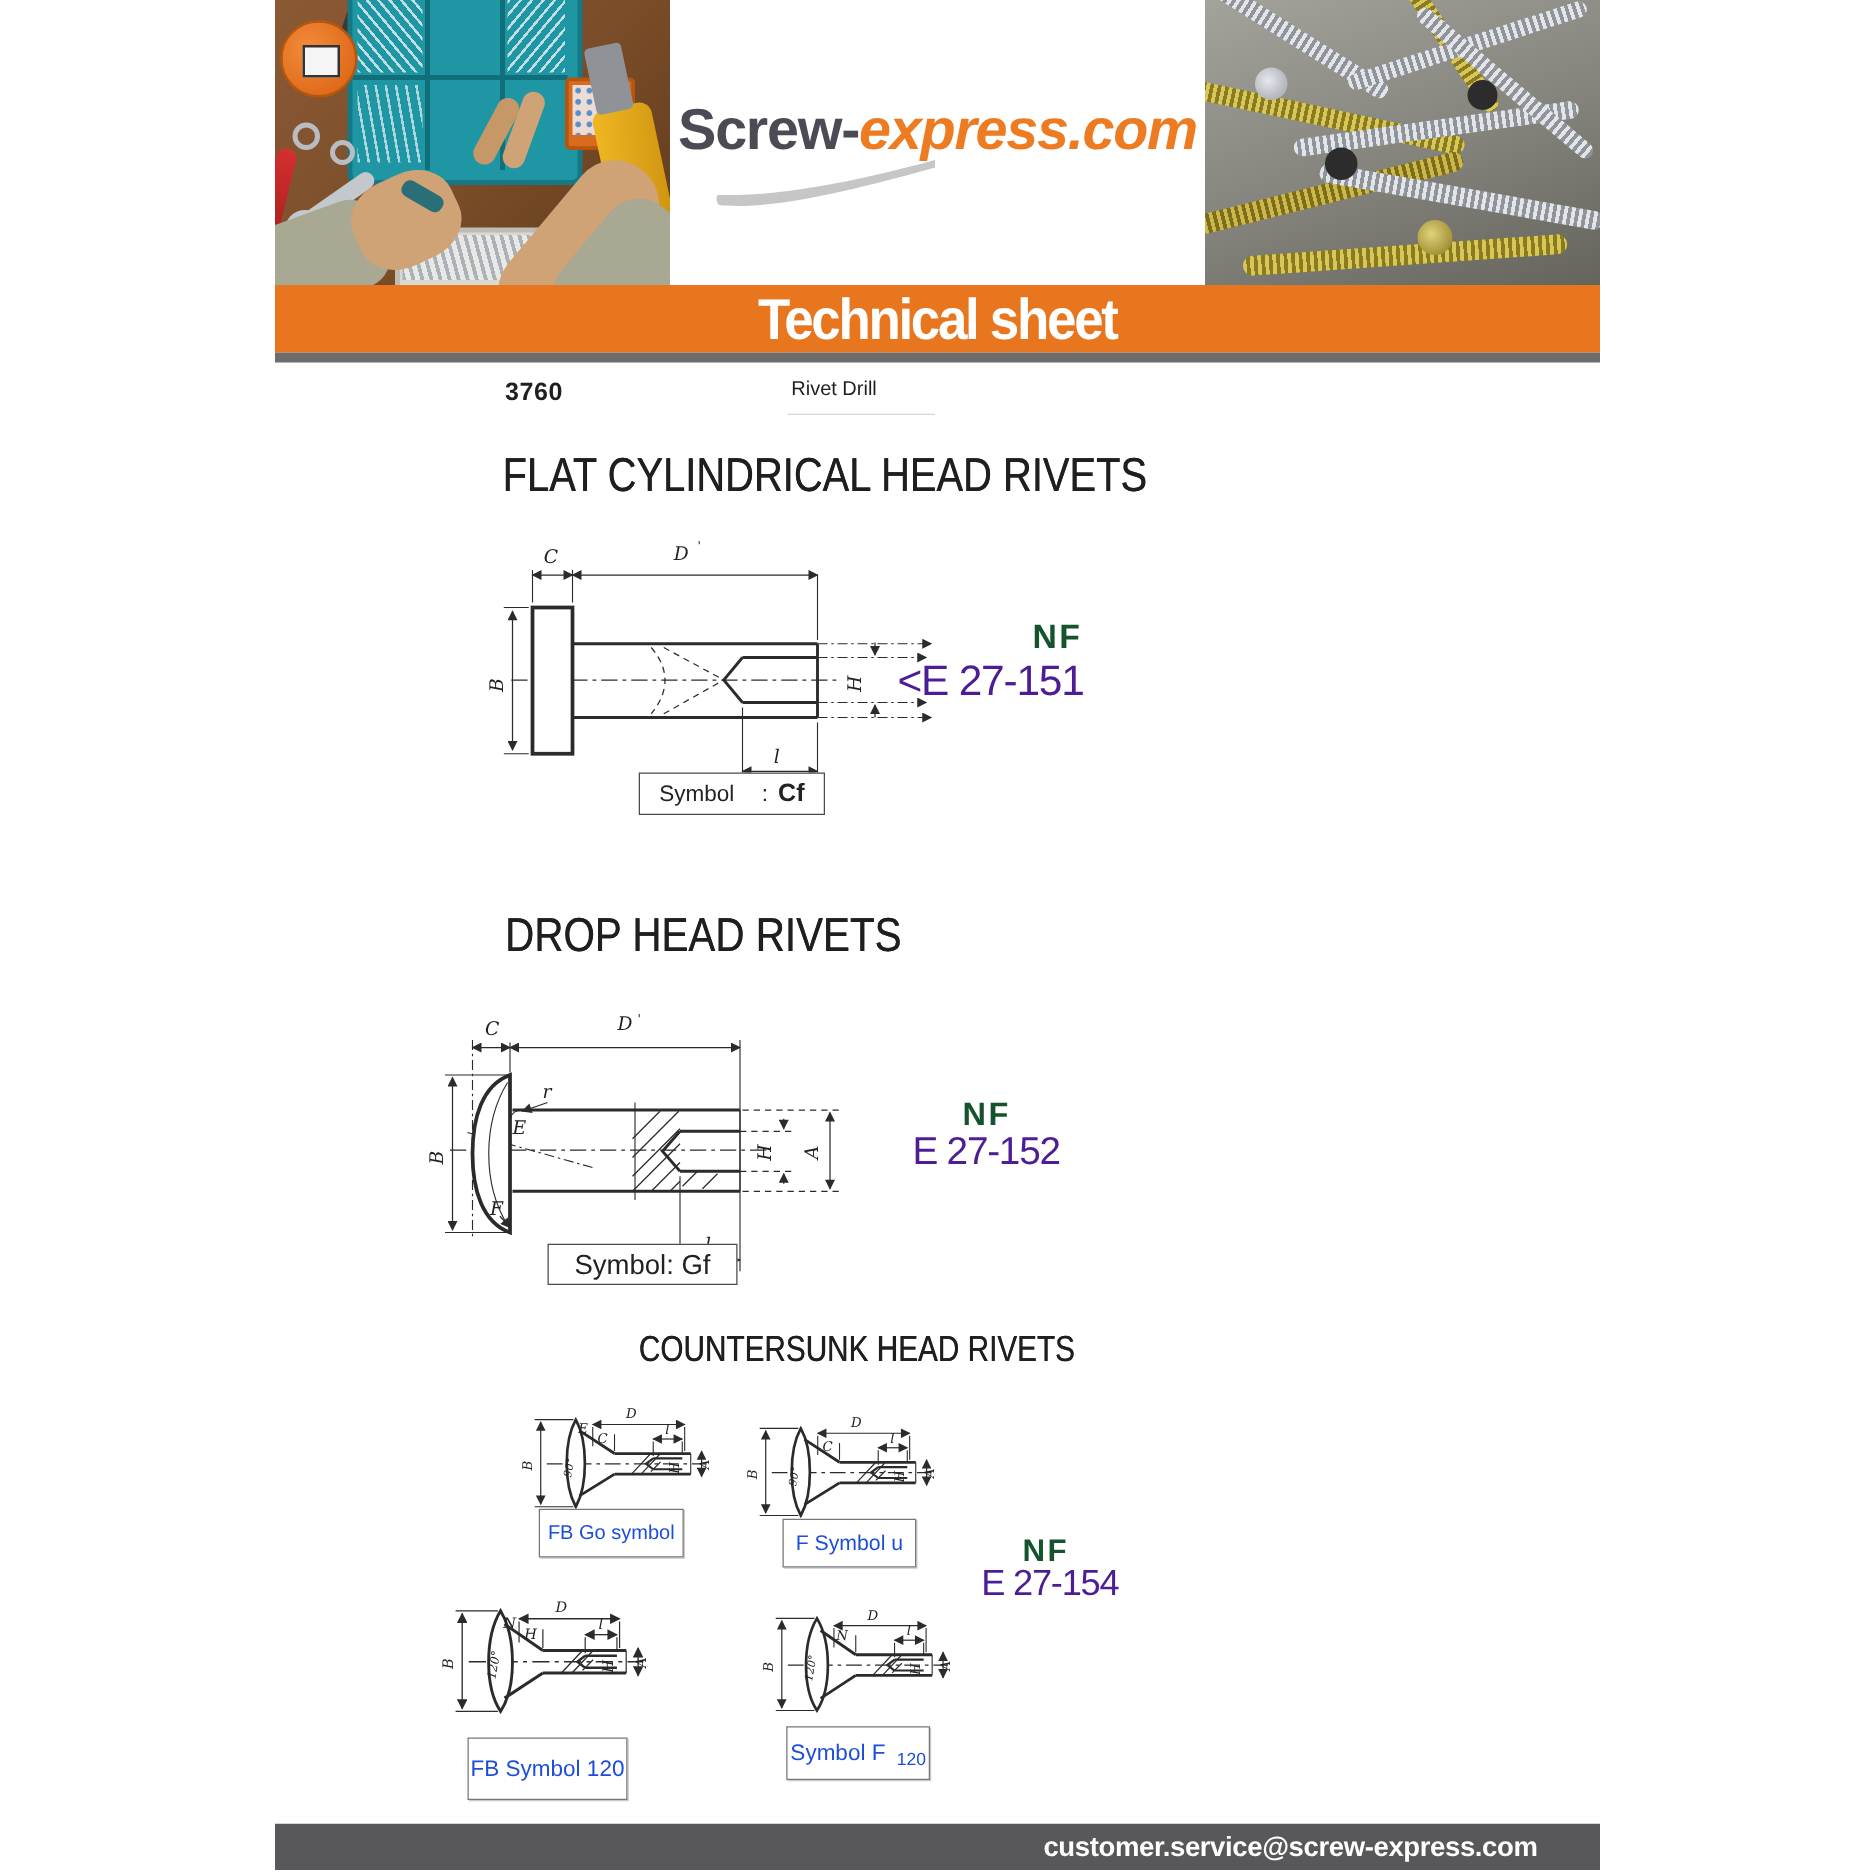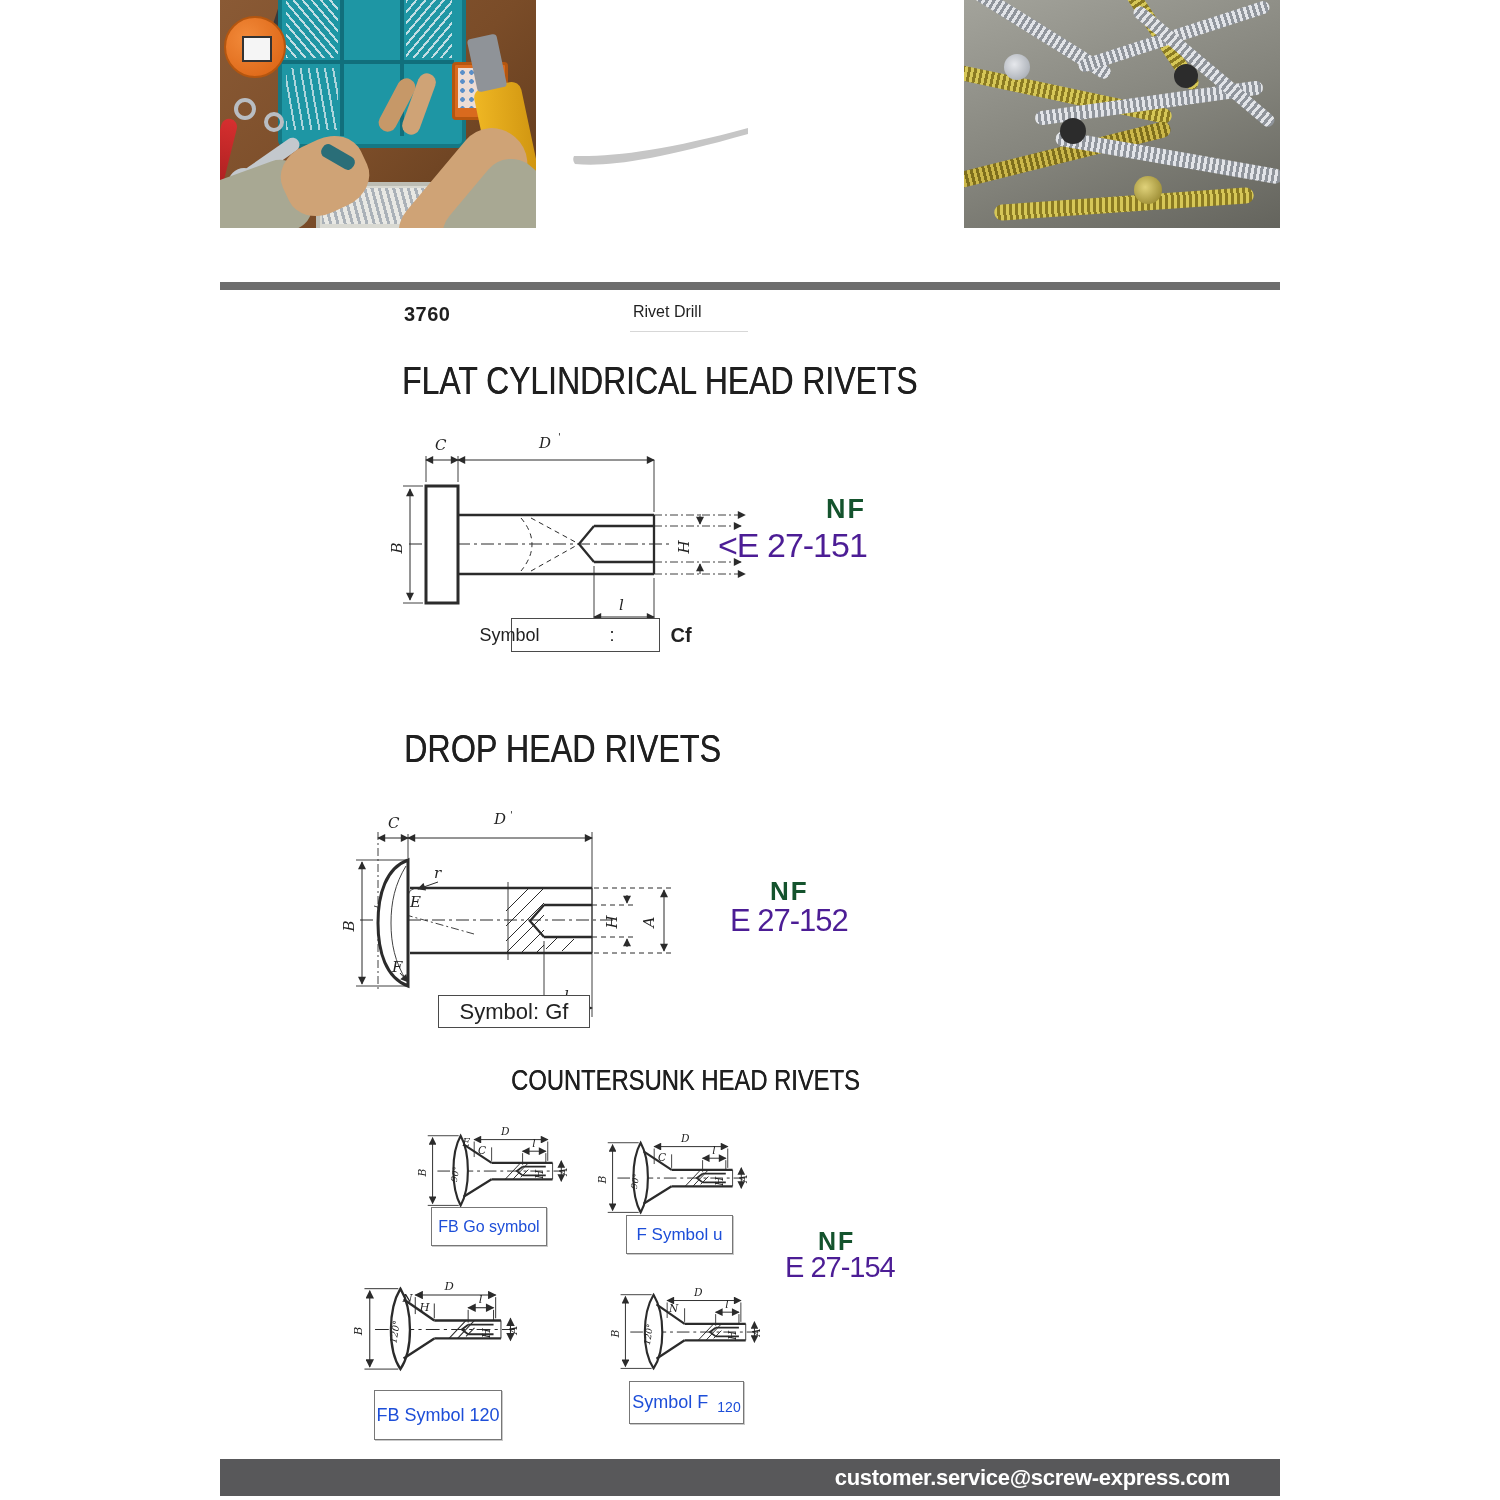--- a/index.html
+++ b/index.html
@@ -123,24 +123,30 @@
     <div class="d" style="left:-40px;top:150px;width:250px;height:16px;border-radius:8px;transform:rotate(-14deg);background:repeating-linear-gradient(90deg,#cbb74a 0 3px,#7e6e1c 3px 6px);"></div>
     <div class="d" style="left:90px;top:150px;width:230px;height:15px;border-radius:8px;transform:rotate(10deg);background:repeating-linear-gradient(90deg,#e2e4e8 0 3px,#8f949b 3px 6px);"></div>
     <div class="d" style="left:30px;top:196px;width:260px;height:16px;border-radius:8px;transform:rotate(-4deg);background:repeating-linear-gradient(90deg,#d6c757 0 3px,#8a7a22 3px 6px);"></div>
     <div class="d" style="left:150px;top:60px;width:180px;height:13px;border-radius:7px;transform:rotate(40deg);background:repeating-linear-gradient(90deg,#e2e4e8 0 3px,#8f949b 3px 6px);"></div>
     <div class="d" style="left:96px;top:118px;width:26px;height:26px;border-radius:50%;background:#2c2c2c;"></div>
     <div class="d" style="left:210px;top:64px;width:24px;height:24px;border-radius:50%;background:#2c2c2c;"></div>
     <div class="d" style="left:40px;top:54px;width:26px;height:26px;border-radius:50%;background:radial-gradient(circle at 40% 40%,#e6e8ec,#9aa0a8);"></div>
     <div class="d" style="left:170px;top:176px;width:28px;height:28px;border-radius:50%;background:radial-gradient(circle at 40% 40%,#e0d27a,#8a7a22);"></div>
   </div>
 
+  <div class="abs logo-wrap">
+    <span class="logo"><span class="p1">Screw-</span><span class="p2">express.com</span></span>
+  </div>
   <svg class="abs" style="left:572px;top:126px;" width="180" height="45" viewBox="0 0 180 45">
     <path d="M3,38 C35,41 80,35 176,8 L176,2 C95,24 42,31 2,30 Q0,34 3,38 Z" fill="#c6c6c6"></path>
   </svg>
 
+  <div class="abs banner">
+    <span class="banner-text">Technical sheet</span>
+  </div>
   <div class="abs gray-strip"></div>
 
   
   <div class="abs prod-code">3760</div>
   <div class="abs prod-name">Rivet Drill</div>
   <div class="abs meta-rule"></div>
 
   
   <div class="abs title1 t-med">FLAT CYLINDRICAL HEAD RIVETS</div>
 
@@ -168,21 +174,21 @@
     <path class="dim" marker-end="url(#ar)" d="M307,148 V138"></path>
     <text class="dl" transform="translate(296,121) rotate(-90)" text-anchor="middle">H</text>
     <path class="thin" d="M201,140 V198 M261,152 V198"></path>
     <path class="dim" marker-start="url(#ar)" marker-end="url(#ar)" d="M201,191 H261"></path>
     <text class="dl" x="226" y="184">l</text>
   </svg>
 
   <div class="abs nf" style="left:826px;top:494px;font-size:27px;">NF</div>
   <div class="abs ref" style="left:718px;top:526px;font-size:34px;">&lt;E 27-151</div>
 
-  <div class="symbox" style="left:511px;top:618px;width:147px;height:32px;gap:48px;">
+  <div class="symbox" style="left:511px;top:618px;width:147px;height:32px;">
     <span>Symbol</span>
     <span style="margin-left:22px;">:</span>
     <span style="margin-left:8px;font-size:20px;font-weight:bold;">Cf</span>
   </div>
 
   
   <div class="abs title2 t-med">DROP HEAD RIVETS</div>
 
   <svg class="abs" style="left:346px;top:810px;" width="340" height="215" viewBox="0 0 340 215">
     <path class="cl" d="M14,110 H270"></path>

